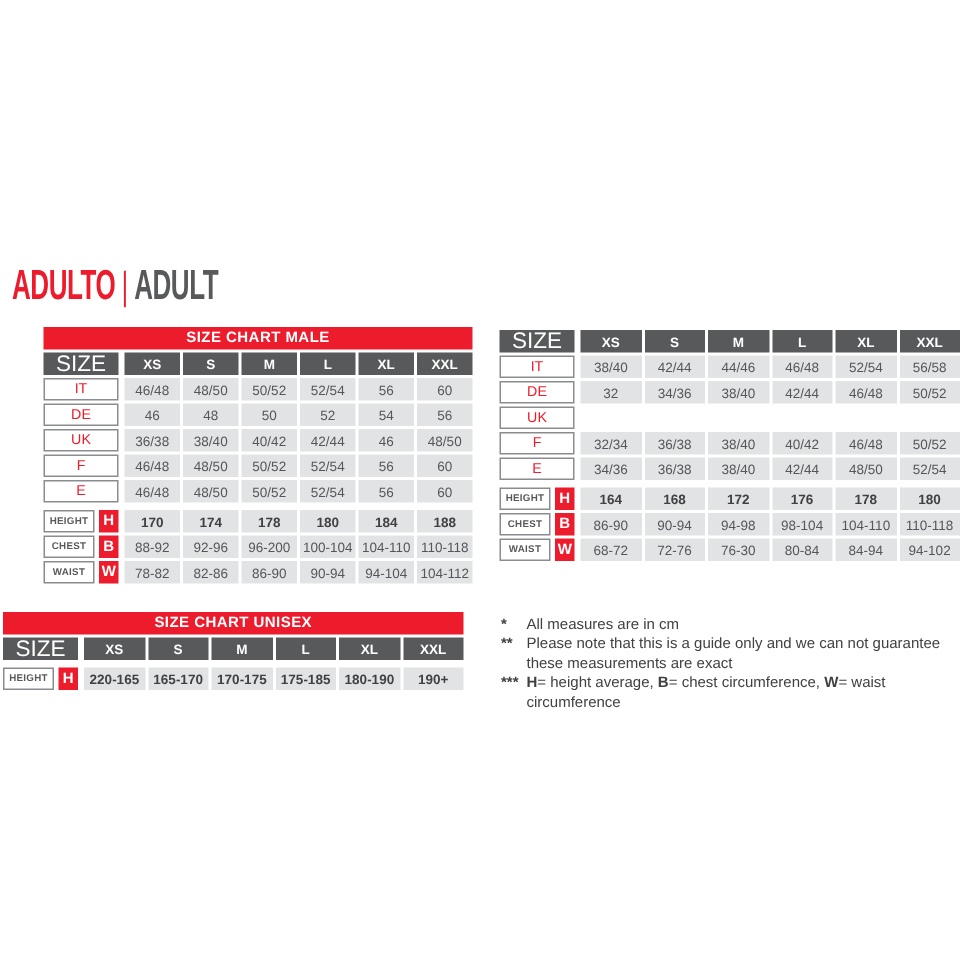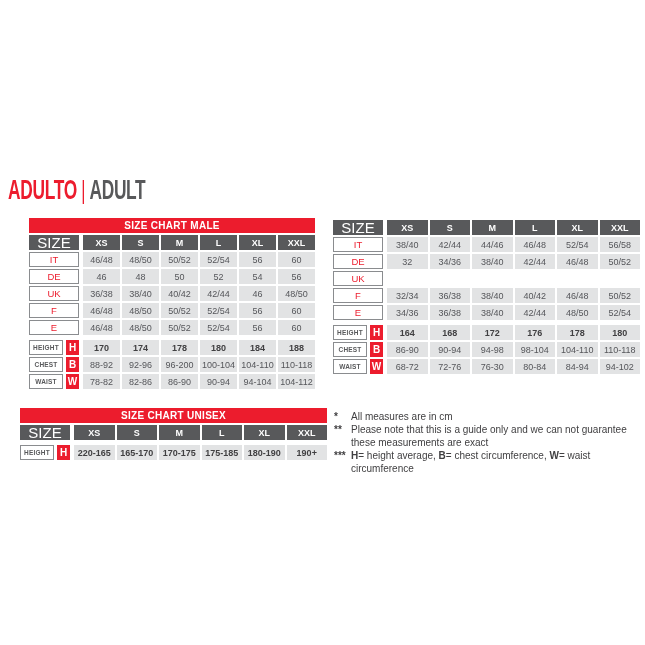--- a/index.html
+++ b/index.html
@@ -16,21 +16,21 @@
     letter-spacing: -0.5px; white-space: nowrap;
   }
   .heading .t-red { color: var(--red); }
   .heading .t-sep { color: var(--red); font-weight: normal; font-size: 26px; }
   .heading .t-gray { color: var(--darkgray); }
 
   
   .chart { position: absolute; width: 307px; }
   #chart-male   { left: 8px;   top: 218px; padding-left: 21px; }
   #chart-female { left: 333px; top: 218px; }
-  #chart-unisex { left: 20px;   top: 408px; }
+  #chart-unisex { left: 2px;   top: 408px; }
 
   .chart-title {
     height: 15px; background: var(--red); color: #ffffff;
     font-weight: bold; font-size: 10px; letter-spacing: 0.3px;
     display: flex; align-items: center; justify-content: center;
   }
   .row { display: flex; margin-top: 2px; height: 15px; }
   .row.measure-first { margin-top: 5px; }
   .label-area { width: 50px; min-width: 50px; margin-right: 4px; display: flex; }
   .size-head {

